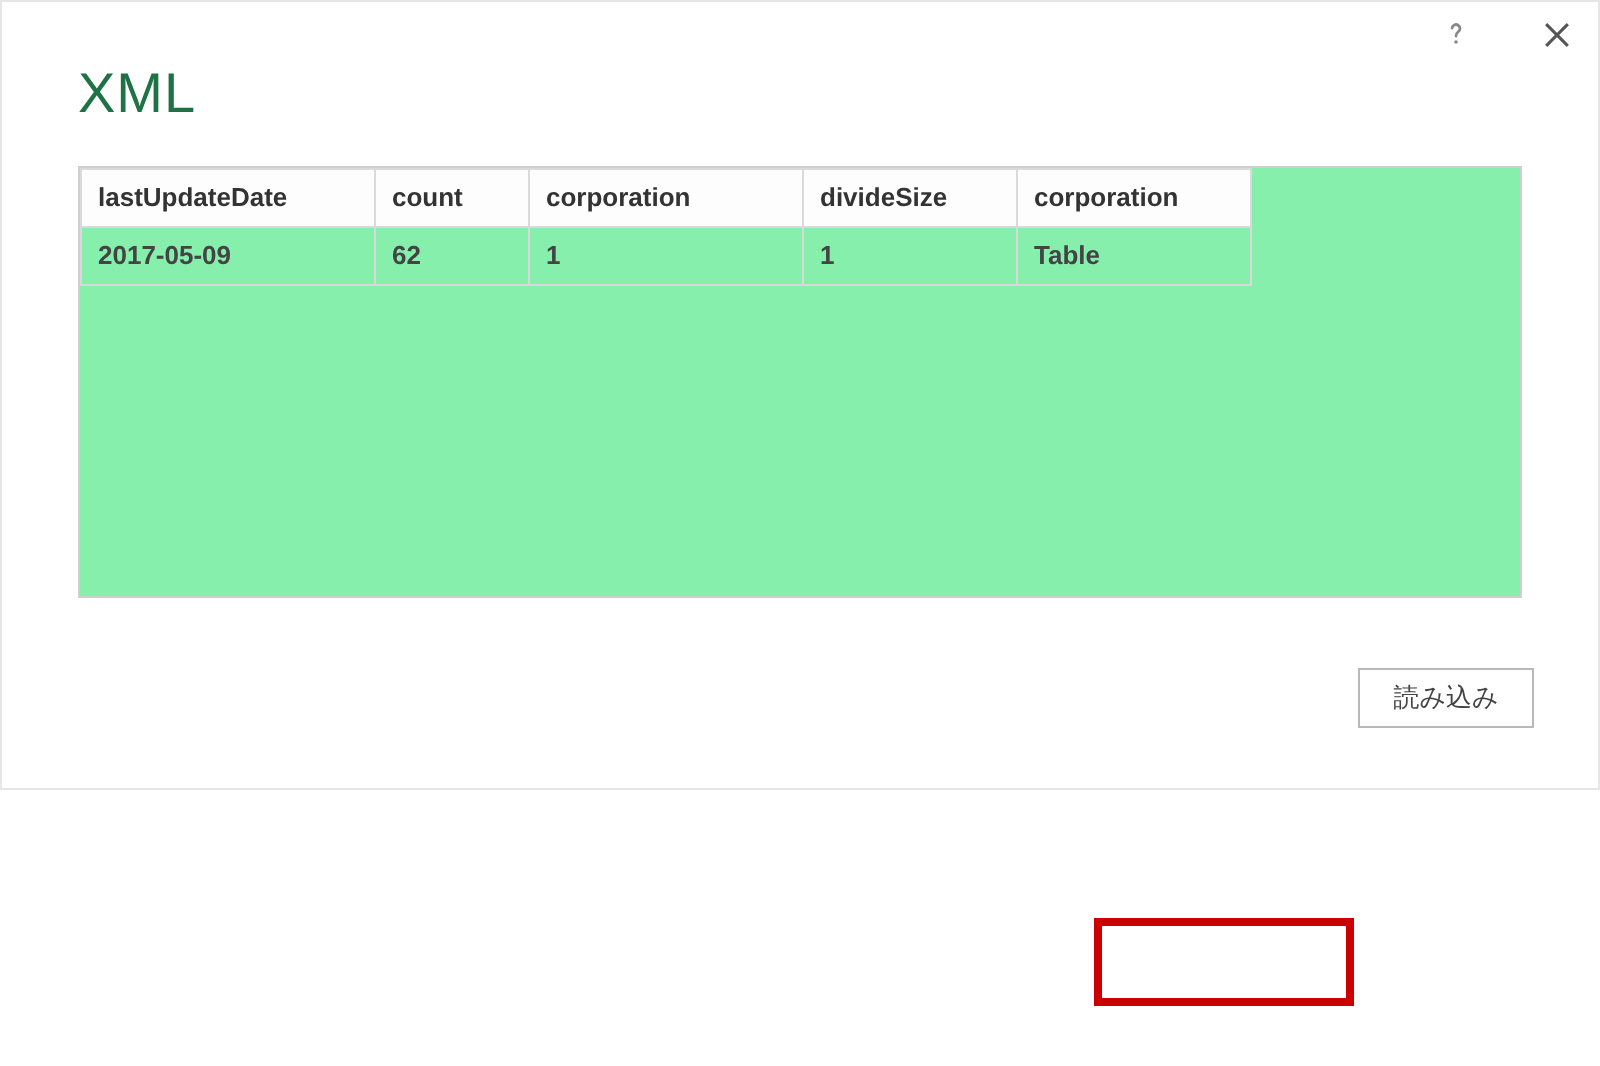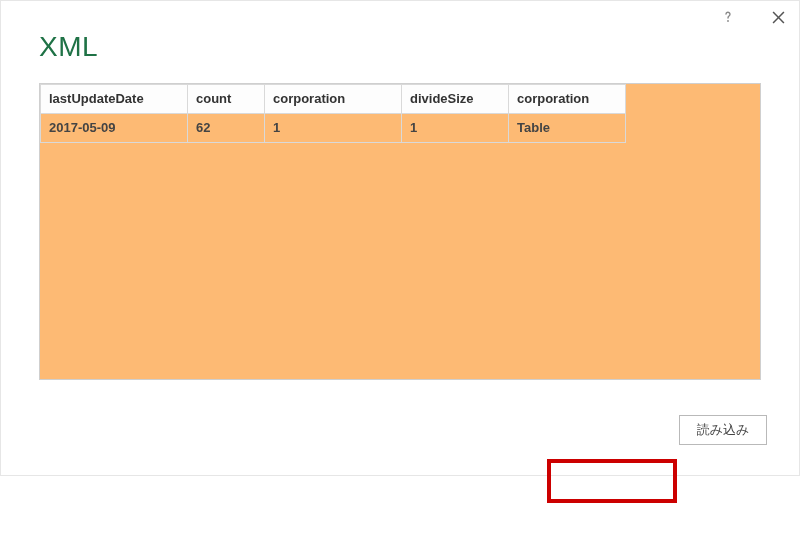--- a/index.html
+++ b/index.html
@@ -8,21 +8,21 @@
     width: 800px;
     height: 533px;
     font-family: "Segoe UI", "Meiryo UI", Meiryo, sans-serif;
     background: #ffffff;
     overflow: hidden;
     color: #333;
   }
   .dialog {
     position: relative;
     width: 800px;
-    height: 476px;
+    height: 395px;
     box-sizing: border-box;
     background: #ffffff;
     border: 1px solid #e6e6e6;
   }
   .titlebar-controls {
     position: absolute;
     top: 4px;
     right: 6px;
     display: flex;
     align-items: center;
@@ -47,21 +47,21 @@
     color: #1f7246; 
     letter-spacing: 0.5px;
   }
   .table-wrap {
     position: absolute;
     top: 82px;
     left: 38px;
     right: 38px;
     bottom: 95px;
     border: 1px solid #cfcfcf;
-    background: #fdba74;
+    background: #86efac;
     overflow: hidden;
   }
   table.data {
     border-collapse: collapse;
     font-size: 13px;
     color: #444;
   }
   table.data th, table.data td {
     border: 1px solid #d9d9d9;
     padding: 4px 8px;

